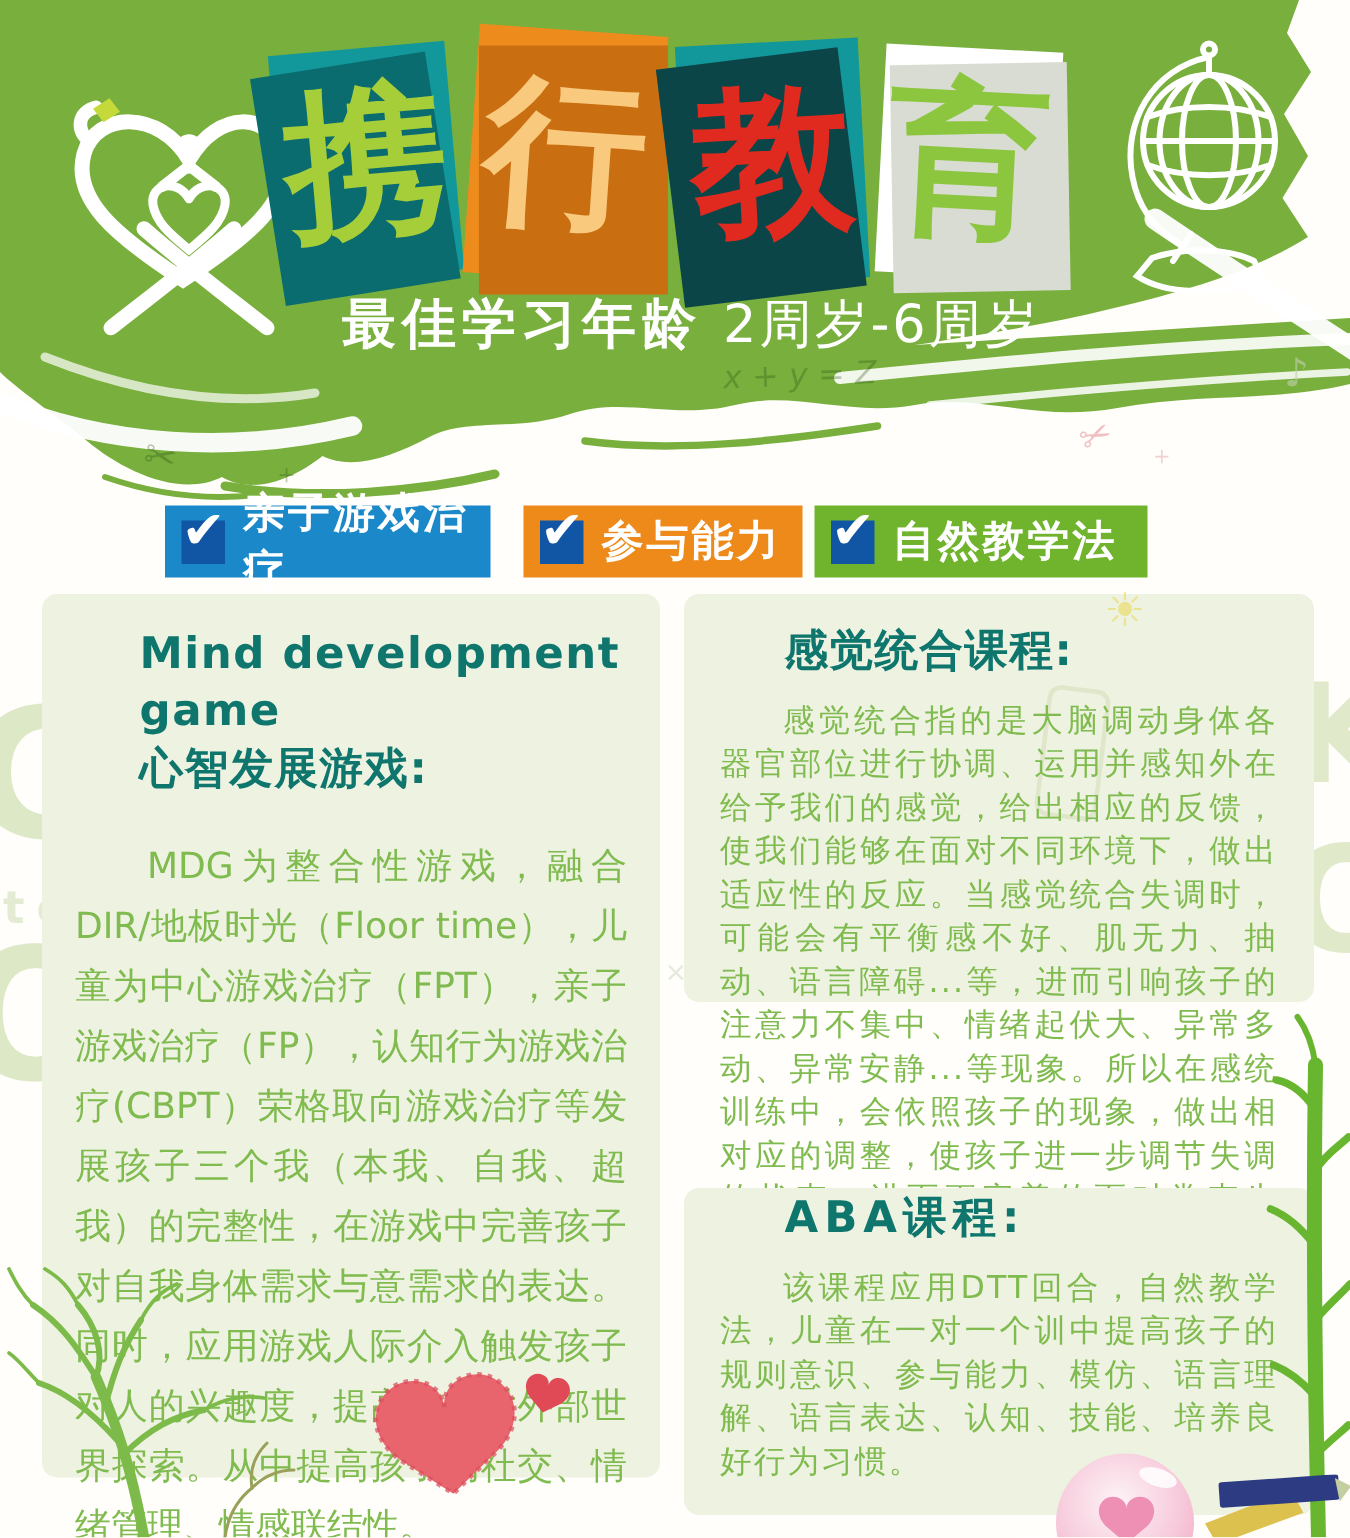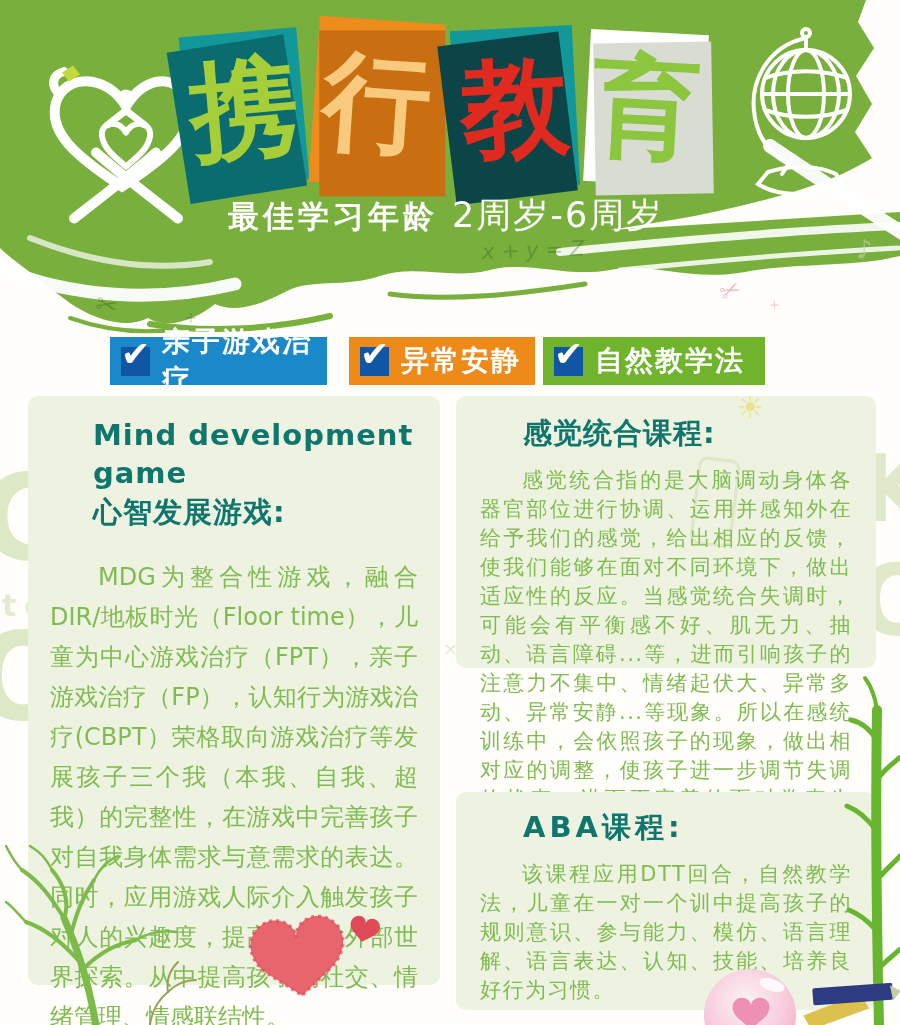--- a/index.html
+++ b/index.html
@@ -16,40 +16,40 @@
   .block::before{content:"";position:absolute;left:-8px;top:10px;width:100%;height:100%;z-index:-1;transform:rotate(-4deg);}
   .b1{left:185px;top:32px;width:118px;height:153px;background:#12989b;color:#a6ce39;transform:rotate(-5deg);}
   .b1::before{background:#0b6c70;}
   .b2{left:314px;top:20px;width:126px;height:166px;background:#ee8b1d;color:#f9ca7d;transform:rotate(4deg);}
   .b2::before{background:#c96f12;left:6px;}
   .b3{left:454px;top:28px;width:122px;height:160px;background:#12989b;color:#e02a1f;transform:rotate(-3deg);}
   .b3::before{background:#0b4548;}
   .b4{left:587px;top:32px;width:118px;height:152px;background:#ffffff;color:#8cc63f;transform:rotate(3deg);}
   .b4::before{background:#d9dcd2;left:8px;}
   .subtitle{position:absolute;left:228px;top:192px;z-index:2;color:#fff;white-space:nowrap;}
-  .subtitle .lab{font-size:31px;font-weight:bold;letter-spacing:4px;}
+  .subtitle .lab{font-size:36px;font-weight:bold;letter-spacing:4px;}
   .subtitle .val{font-size:35px;font-weight:normal;margin-left:14px;letter-spacing:2px;}
   .globe{position:absolute;left:728px;top:22px;width:150px;height:180px;z-index:2;}
   .formula{position:absolute;left:482px;top:238px;z-index:2;color:rgba(40,80,15,.30);
     font-size:21px;letter-spacing:7px;transform:rotate(-2deg);font-style:italic;}
 
   
   .ribbon{position:absolute;top:337px;height:48px;z-index:2;display:flex;align-items:center;
     color:#fff;font-weight:bold;font-size:28px;letter-spacing:2px;}
   .ribbon .cbx{position:relative;width:29px;height:29px;margin:0 12px 0 11px;background:#1156a5;flex:0 0 auto;}
   .ribbon .cbx .ck{position:absolute;left:0px;top:-13px;font-size:35px;color:#fff;font-weight:bold;}
   .r-blue{left:110px;width:217px;background:#1b88c9;}
   .r-orange{left:349px;width:186px;background:#ee8a1a;}
   .r-green{left:543px;width:222px;background:#6fb42c;}
 
   
   .panel{position:absolute;background:#eef2e0;border-radius:10px;z-index:1;}
   .p-left{left:28px;top:396px;width:412px;height:589px;padding:20px 22px;box-sizing:border-box;}
   .p-right1{left:456px;top:396px;width:420px;height:272px;padding:18px 24px;box-sizing:border-box;}
-  .p-right2{left:456px;top:792px;width:420px;height:218px;padding:16px 24px;box-sizing:border-box;}
+  .p-right2{left:456px;top:792px;width:420px;height:218px;padding:0 24px;box-sizing:border-box;}
   .sec-title{color:#0f766e;font-weight:bold;font-size:29px;line-height:1.32;letter-spacing:1px;position:relative;z-index:3;margin-left:43px;}
   .sec-title.sp{letter-spacing:4px;}
   .sec-body{color:#80bb50;position:relative;z-index:3;}
   .p-left .sec-body{font-size:24px;line-height:40px;margin-top:26px;text-indent:2em;text-align:justify;}
   .p-right1 .sec-body,.p-right2 .sec-body{font-size:21px;line-height:29px;margin-top:14px;
     text-indent:2em;text-align:justify;letter-spacing:1.5px;}
   .phone-doodle{position:absolute;left:238px;top:62px;width:36px;height:82px;border:3px solid #dfe6ca;
     border-radius:9px;transform:rotate(7deg);z-index:1;}
 
   
@@ -156,21 +156,21 @@
   <div class="ribbon r-blue">
     <span class="cbx">
         <span class="ck">✔</span>
       </span>
     <span>亲子游戏治疗</span>
   </div>
   <div class="ribbon r-orange">
     <span class="cbx">
         <span class="ck">✔</span>
       </span>
-    <span>异常安静</span>
+    <span>参与能力</span>
   </div>
   <div class="ribbon r-green">
     <span class="cbx">
         <span class="ck">✔</span>
       </span>
     <span>自然教学法</span>
   </div>
 
   <div class="panel p-left">
     <div class="sec-title">

